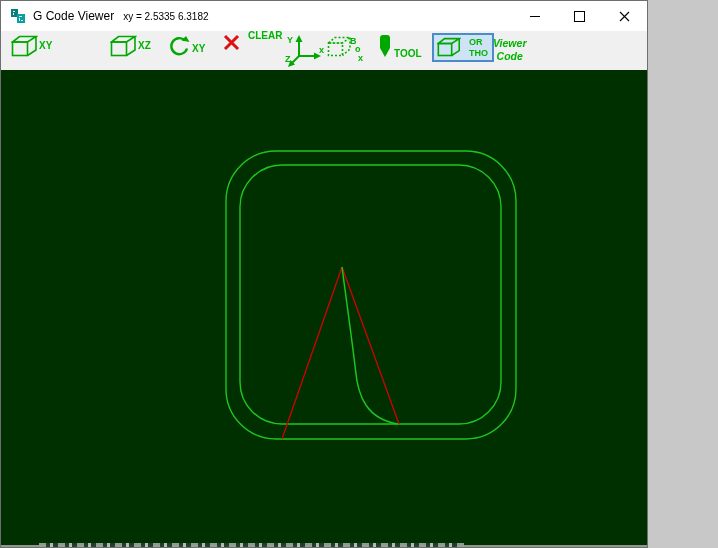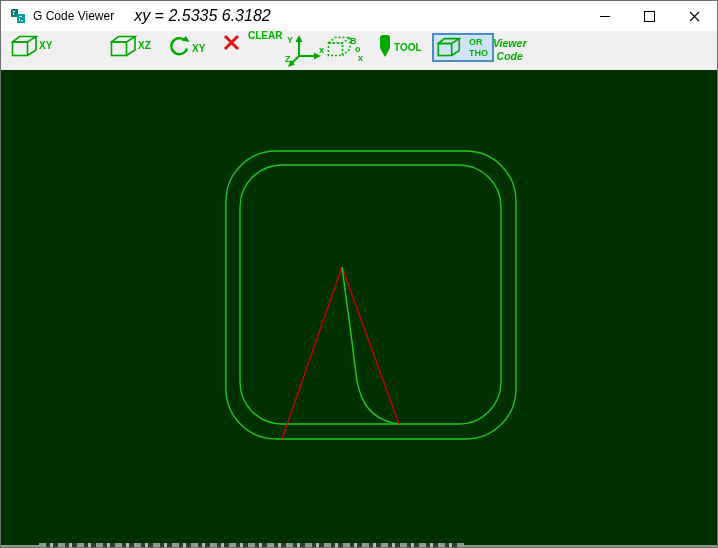--- a/index.html
+++ b/index.html
@@ -1,40 +1,40 @@
 <!DOCTYPE html>
 <html><head>
 <meta charset="utf-8">
 <style>
   html,body{margin:0;padding:0;background:#c8c8c8;}
   .window{
-    width:718px;height:548px;box-sizing:border-box;
+    width:648px;height:548px;box-sizing:border-box;
     border:1px solid #6e6e6e;background:#fde047;position:relative;
     font-family:"Liberation Sans",sans-serif;overflow:hidden;
   }
   
   .titlebar{height:30px;display:flex;align-items:center;background:#ffffff;}
   .title-icon{margin:0 7px 0 9px;width:16px;height:16px;flex:0 0 auto;}
   .title-text{font-size:12px;color:#000;white-space:pre;}
-  .readout{margin-left:20px;font-size:16px;color:#000;white-space:pre;font-style:italic;}
+  .readout{margin-left:9px;font-size:10px;color:#000;white-space:pre;}
   .controls{margin-left:auto;display:flex;height:100%;}
   .ctrl{width:45px;height:100%;display:flex;align-items:center;justify-content:center;background:transparent;border:none;padding:0;cursor:default;}
   .min-glyph{width:10px;height:1px;background:#000;display:block;}
   .max-glyph{width:9px;height:9px;border:1px solid #000;display:block;}
   
   .toolbar{height:39px;background:#f0f0f0;position:relative;}
   .titem{position:absolute;display:flex;}
   .glabel{font-size:10px;font-weight:bold;color:#00B400;letter-spacing:0;}
   .view-btn{align-items:flex-start;gap:1px;}
   .view-btn .glabel{margin-top:5px;}
   .rot-btn{align-items:flex-end;gap:1px;}
   .rot-btn .glabel{margin-bottom:4px;}
   .clear-btn{align-items:flex-start;}
   .clear-btn .glabel{margin-left:7px;margin-top:-4px;}
-  .tool-btn{align-items:center;gap:2px;}
+  .tool-btn{align-items:flex-end;gap:2px;}
   .tool-btn .glabel{margin-top:2px;}
   .ortho-btn{align-items:flex-end;background:#cfe3f6;border:2px solid #4b8bc8;padding:2px 4px 2px 3px;gap:8px;}
   .ortho-text{font-size:9px;font-weight:bold;color:#00B400;line-height:1.15;}
   .setup-btn{flex-direction:column;align-items:center;font-style:italic;}
   .setup-btn .glabel{font-size:10.5px;line-height:1.25;}
   .svg-text{font:bold 9px "Liberation Sans",sans-serif;fill:#00B400;}
   
   .canvas{position:absolute;top:69px;left:0;width:716px;height:477px;}
   .canvas svg{display:block;}
   .bottom-sliver{position:absolute;left:0;bottom:0;width:716px;height:5px;}

